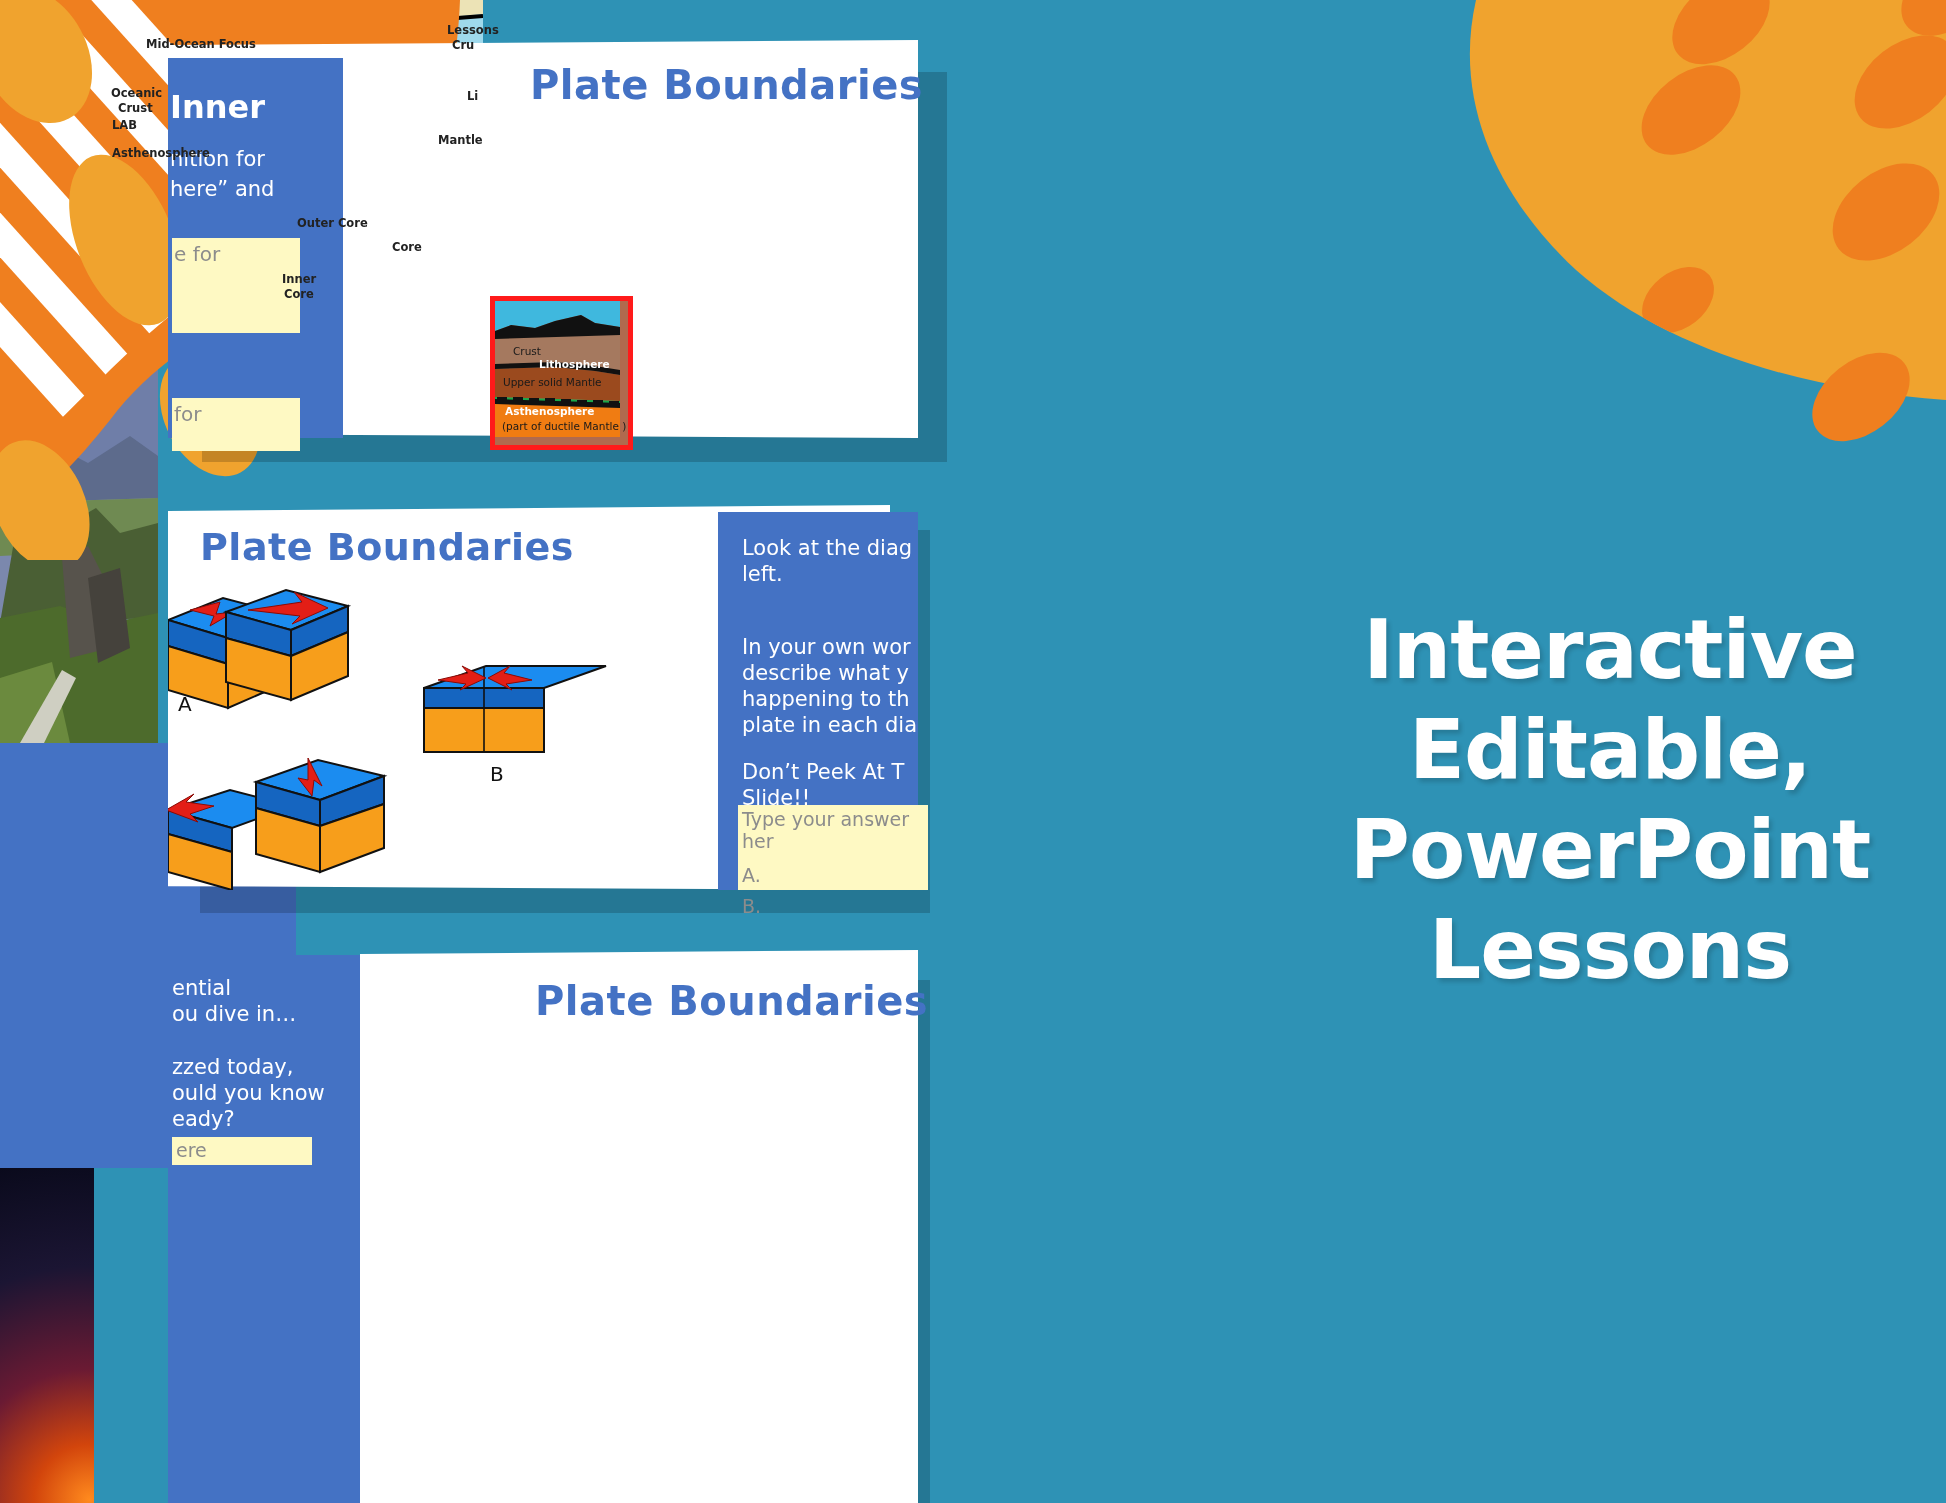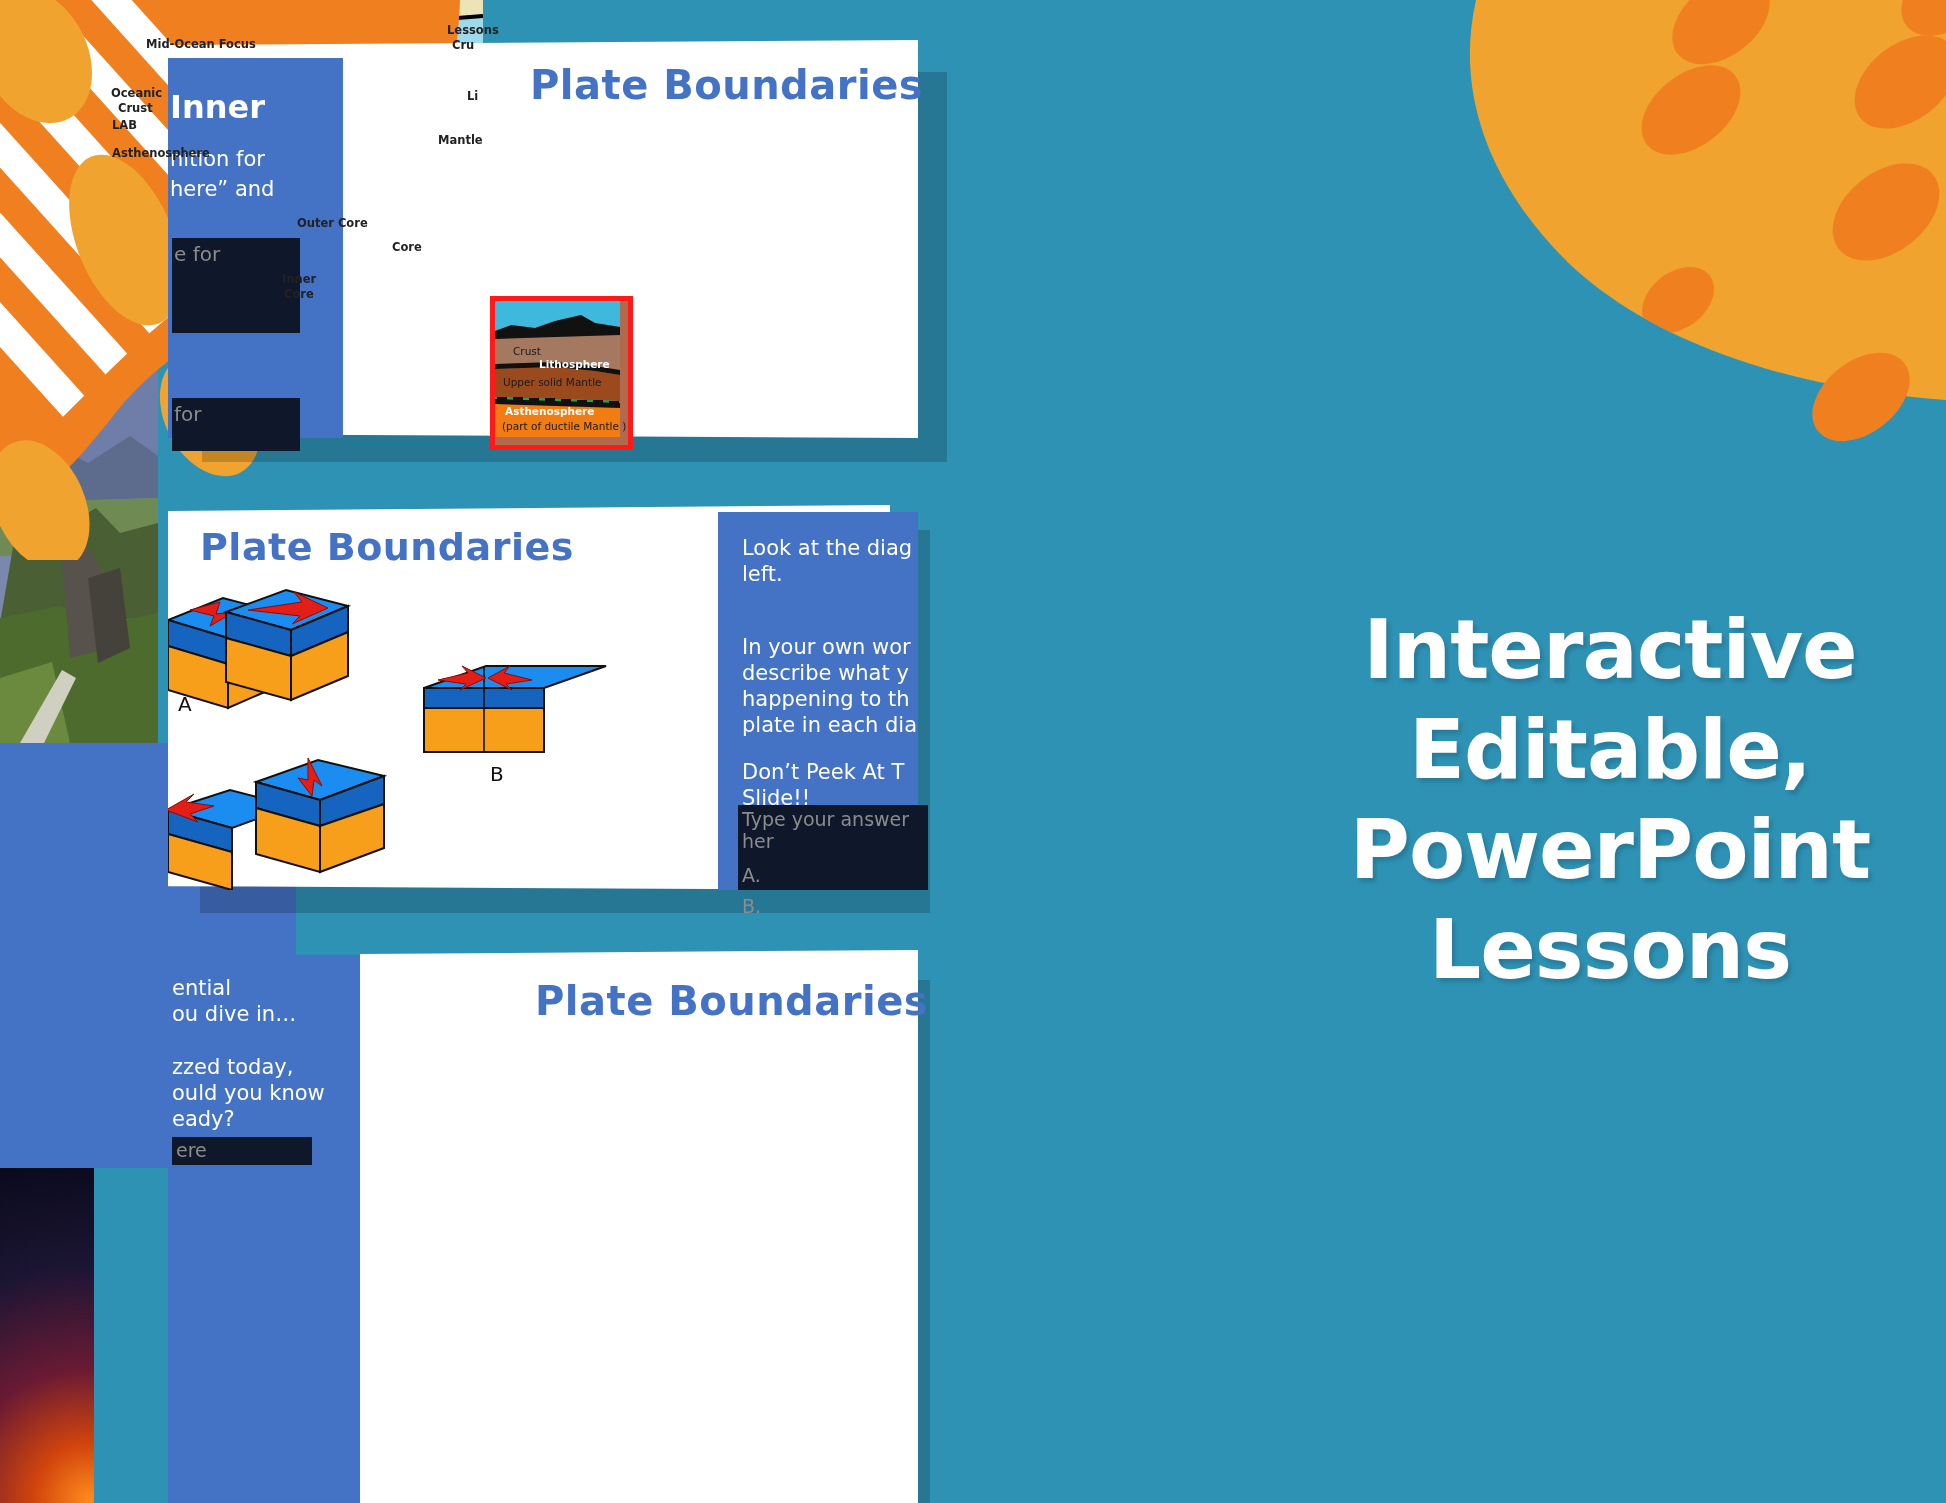--- a/index.html
+++ b/index.html
@@ -17,21 +17,21 @@
   
   .slide-shadow{position:absolute;background:rgba(0,0,0,.18);}
   .slide{position:absolute;background:#ffffff;overflow:hidden;}
   .slide-blue{position:absolute;background:#4472c4;}
   .slide-title{
     position:absolute;color:#4472c4;font-weight:bold;
     letter-spacing:.5px;white-space:nowrap;
   }
   .panel-title{color:#fff;font-weight:bold;white-space:nowrap;}
   .panel-text{color:#fff;}
-  .answer-box{position:absolute;background:#0f172a;color:#8c8c8c;}
+  .answer-box{position:absolute;background:#fef9c3;color:#8c8c8c;}
   #s1-shadow{left:202px;top:72px;width:745px;height:390px;}
   #s1-white{left:168px;top:40px;width:750px;height:398px;
             clip-path:polygon(0 5px,100% 0,100% 100%,0 99%);}
   #s1-leftpanel{left:168px;top:58px;width:175px;height:380px;}
   #s1-focus{left:170px;top:88px;font-size:32px;}
   #s1-body{left:170px;top:145px;width:170px;font-size:21px;line-height:1.42;}
   #s1-ans1{left:172px;top:238px;width:128px;height:95px;}
   #s1-ans2{left:172px;top:398px;width:128px;height:53px;}
   #s1-ans1 span,#s1-ans2 span{display:block;padding:4px 0 0 2px;font-size:20px;}
   #s1-title{left:530px;top:62px;font-size:40px;}

